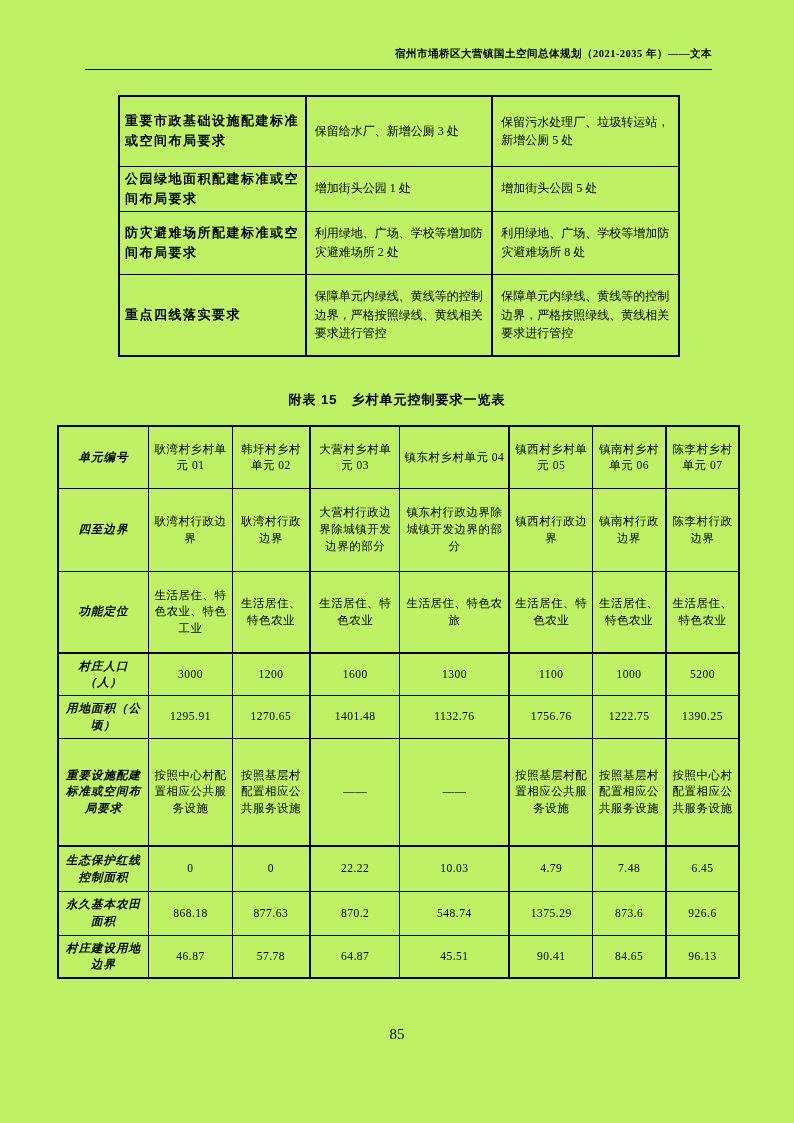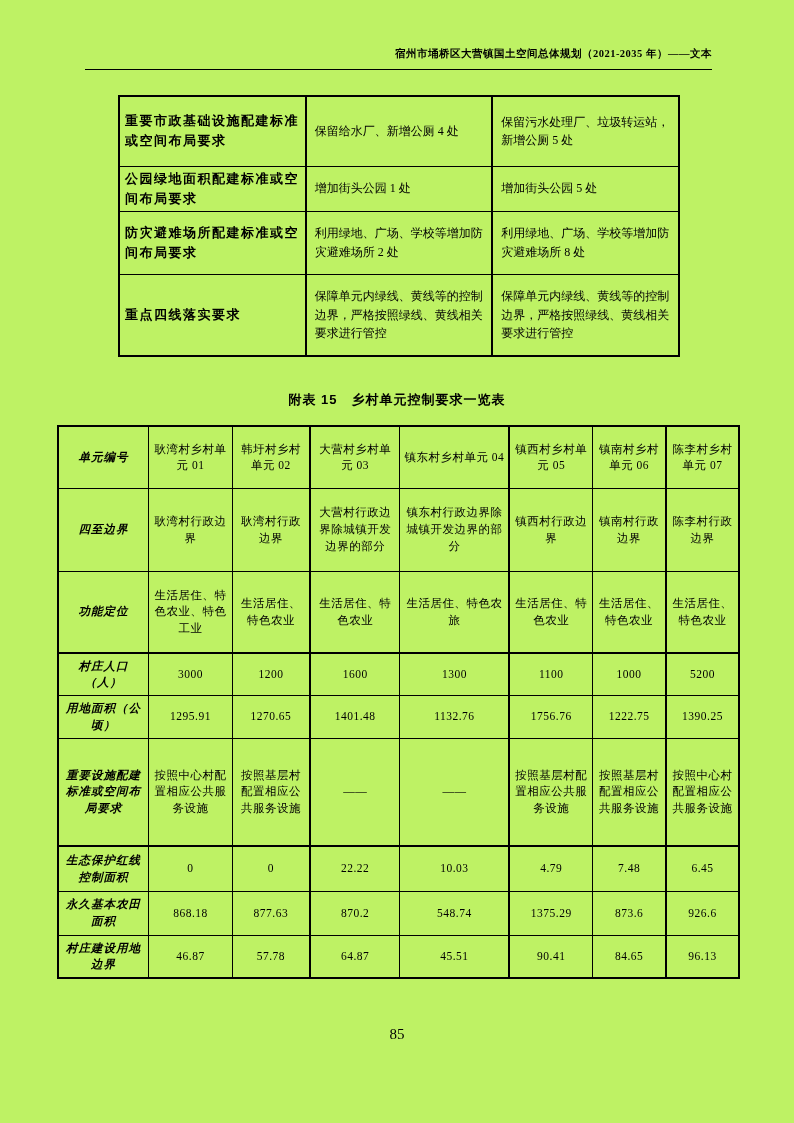--- a/index.html
+++ b/index.html
@@ -86,21 +86,21 @@
 
   <div class="doc-header">
     <span>宿州市埇桥区大营镇国土空间总体规划（2021-2035 年）——文本</span>
   </div>
   <div class="header-rule"></div>
 
   <table class="t1">
     <tbody>
       <tr class="r0">
         <td class="lbl">重要市政基础设施配建标准或空间布局要求</td>
-        <td>保留给水厂、新增公厕 4 处</td>
+        <td>保留给水厂、新增公厕 3 处</td>
         <td>保留污水处理厂、垃圾转运站，新增公厕 5 处</td>
       </tr>
       <tr class="r1">
         <td class="lbl">公园绿地面积配建标准或空间布局要求</td>
         <td>增加街头公园 1 处</td>
         <td>增加街头公园 5 处</td>
       </tr>
       <tr class="r2">
         <td class="lbl">防灾避难场所配建标准或空间布局要求</td>
         <td>利用绿地、广场、学校等增加防灾避难场所 2 处</td>

